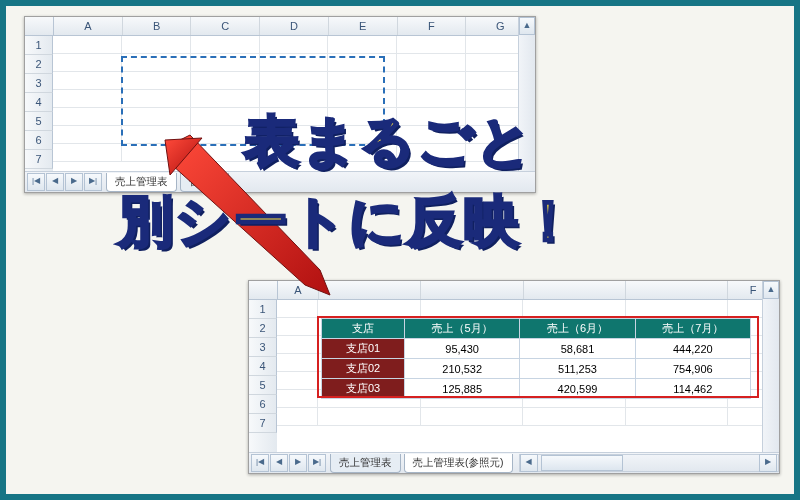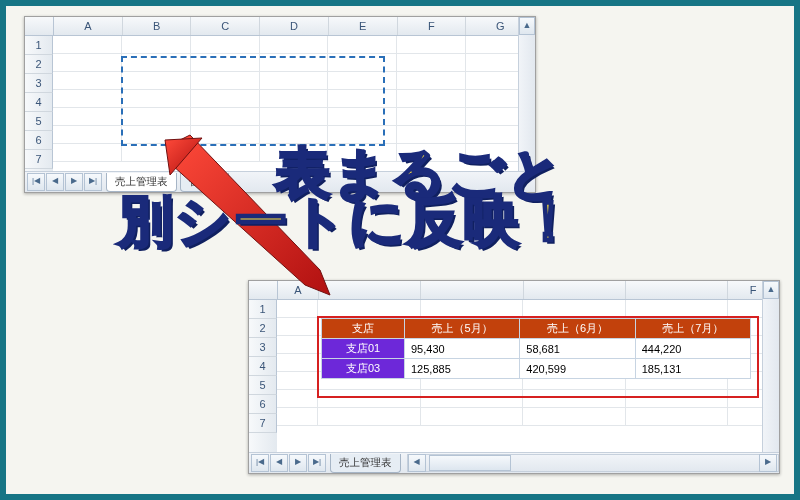--- a/index.html
+++ b/index.html
@@ -133,35 +133,35 @@
   position: absolute;
   border: 2px dashed #2a6fb8;
   background: transparent;
 }
 .data-table {
   position: absolute;
   border-collapse: collapse;
   font-size: 11px;
 }
 .data-table th {
-  background: #c2410c;
+  background: #0f766e;
   color: #fff;
   border: 1px solid #c7d4e2;
   padding: 2px 6px;
   font-weight: normal;
   text-align: center;
 }
 .data-table td {
   border: 1px solid #c7d4e2;
   padding: 2px 6px;
-  text-align: left;
+  text-align: center;
   background: #fff;
 }
 .data-table td.rowhead {
-  background: #6d28d9;
+  background: #7f1d1d;
   color: #fff;
   text-align: center;
 }
 .red-box {
   position: absolute;
   border: 2px solid #d62020;
 }
 .headline {
   position: absolute;
   font-size: 55px;
@@ -375,56 +375,63 @@
             <th>売上（6月）</th>
             <th>売上（7月）</th>
           </tr>
           <tr>
             <td class="rowhead">支店01</td>
             <td>95,430</td>
             <td>58,681</td>
             <td>444,220</td>
           </tr>
           <tr>
+            <td class="rowhead">支店02</td>
+            <td>210,532</td>
+            <td>511,253</td>
+            <td>754,906</td>
+          </tr>
+          <tr>
             <td class="rowhead">支店03</td>
             <td>125,885</td>
             <td>420,599</td>
-            <td>185,131</td>
+            <td>114,462</td>
           </tr>
         </tbody>
           </table>
         <div class="red-box" style="top:16px;left:40px;width:438px;height:78px;"></div>
       </div>
     </div>
   </div>
   <div class="scrollbar-v">
     <div class="scroll-btn">▲</div>
   </div>
   <div class="scrollbar-h">
     <div class="nav-btns">
       <div class="nav-btn">|◀</div>
       <div class="nav-btn">◀</div>
       <div class="nav-btn">▶</div>
       <div class="nav-btn">▶|</div>
     </div>
     <div class="tab inactive">売上管理表</div>
+    <div class="tab">売上管理表(参照元)</div>
     <div class="hscroll-track">
       <div class="nav-btn">◀</div>
       <div class="hscroll-thumb"></div>
       <div style="flex:1"></div>
       <div class="nav-btn">▶</div>
     </div>
   </div>
 </div>
 
 <svg class="arrow" style="top:130px;left:160px;" width="180" height="180">
   <defs>
     <linearGradient id="ag" x1="0" y1="0" x2="1" y2="1">
       <stop offset="0" stop-color="#ff4a3a"></stop>
       <stop offset="1" stop-color="#b01010"></stop>
     </linearGradient>
   </defs>
   <polygon points="10,15 30,5 160,140 170,165 145,155 12,35" fill="url(#ag)" stroke="#701010" stroke-width="1"></polygon>
   <polygon points="5,10 42,8 10,45" fill="url(#ag)" stroke="#701010" stroke-width="1"></polygon>
 </svg>
 
-<div class="headline" style="top:105px;left:275px;margin-top:32px;">表まるごと</div>
+<div class="headline" style="top:105px;left:244px;">表まるごと</div>
 <div class="headline" style="top:185px;left:118px;">別シートに反映！</div>
 
 </body></html>

